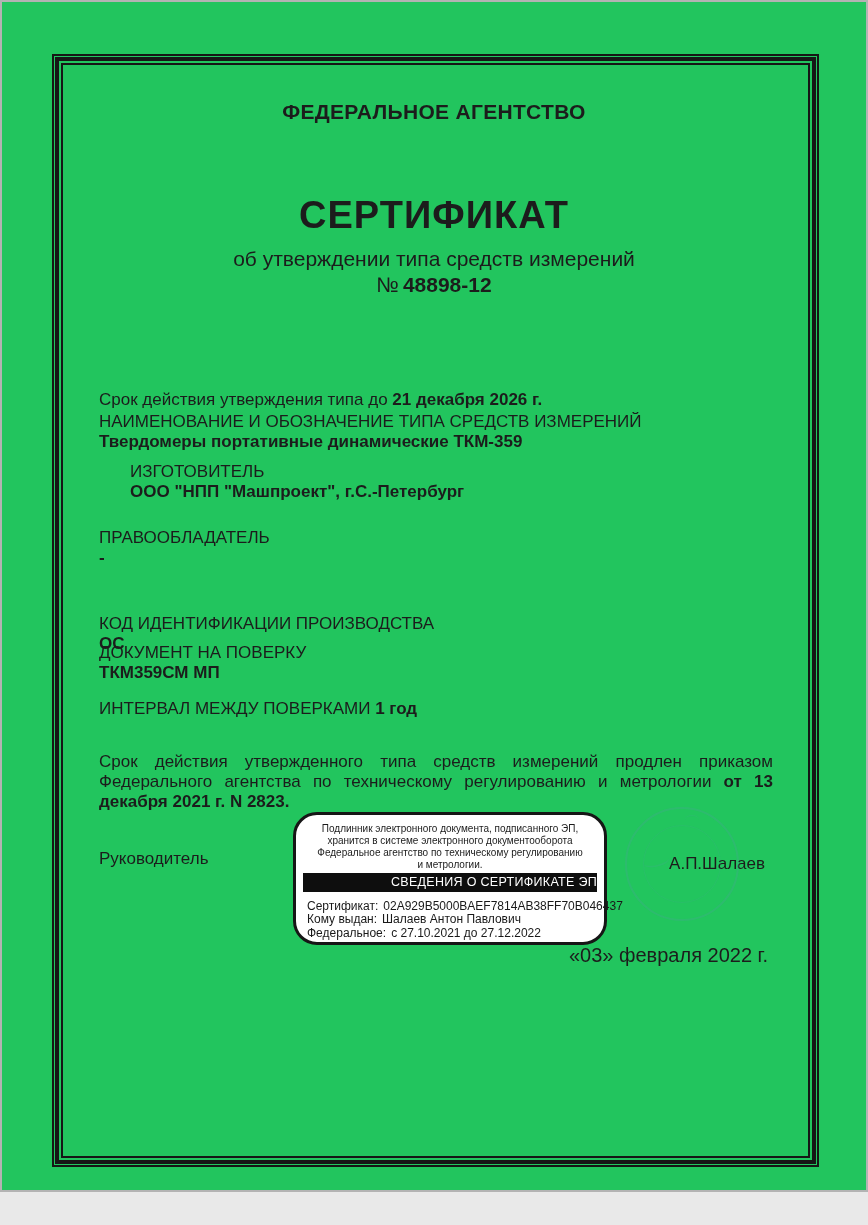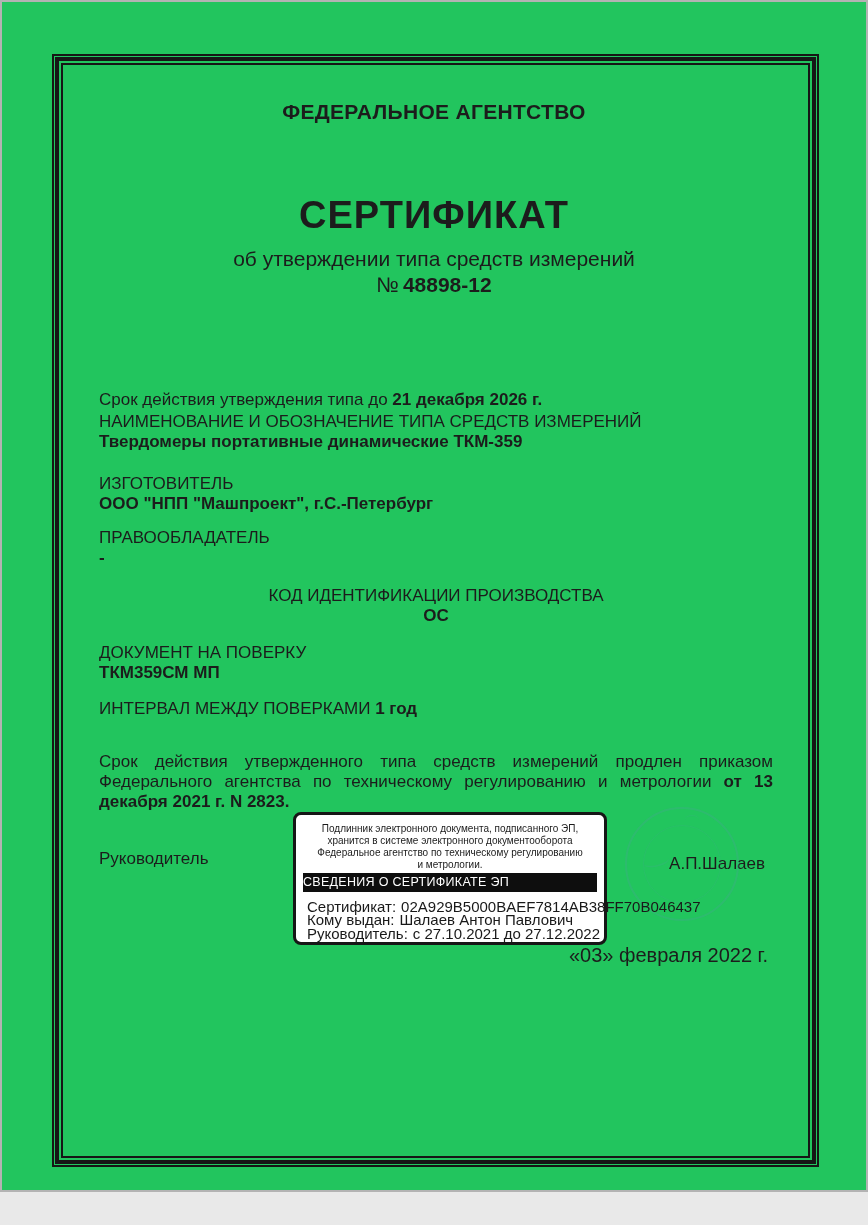--- a/index.html
+++ b/index.html
@@ -22,26 +22,26 @@
   .cert-subtitle{top:245px;font-size:21px;line-height:24px;}
   .cert-number{top:271px;font-size:21px;line-height:24px;}
   .cert-number b{margin-left:4px;}
 
   .body-text{left:97px;width:674px;font-size:17px;line-height:20px;}
   .field-value{font-weight:bold;}
   .para{text-align:justify;}
 
   .stamp-box{
     left:291px;top:810px;width:314px;height:133px;background:#fff;
-    border:3px solid #161616;border-radius:8px;box-sizing:border-box;z-index:2;
+    border:3px solid #161616;border-radius:24px;box-sizing:border-box;z-index:2;
   }
   .stamp-intro{margin:8px auto 0;width:272px;font-size:10px;line-height:12px;text-align:center;color:#1b1b1b;}
   .stamp-bar{margin:2px 7px 0;height:19px;background:#0e0e0e;color:#ffffff;
-             font-size:12.5px;line-height:19px;text-align:left;letter-spacing:.3px;}
-  .stamp-rows{margin:8px 0 0 11px;font-size:15px;line-height:13.4px;color:#191919;}
+             font-size:12.5px;line-height:19px;text-align:right;letter-spacing:.3px;}
+  .stamp-rows{margin:8px 0 0 11px;font-size:12px;line-height:13.4px;color:#191919;}
   .stamp-rows .lbl{margin-right:5px;}
 
   .sig-role{left:97px;top:847px;font-size:17px;}
   .sig-name{right:101px;top:852px;font-size:17px;}
   .sig-date{right:98px;top:942px;font-size:20px;}
 
   
   .seal{left:623px;top:805px;width:114px;height:114px;z-index:1;filter:blur(.5px);}
   .seal .c1{position:absolute;inset:0;border:2px solid rgba(72,167,149,.30);border-radius:50%;}
   .seal .c2{position:absolute;inset:18px;border:1.5px solid rgba(72,167,149,.18);border-radius:50%;}
@@ -72,31 +72,31 @@
   <div class="abs body-text" style="top:368px;margin-top:20px;">
     <span>Срок действия утверждения типа до</span>
     <span class="field-value">21 декабря 2026 г.</span>
   </div>
 
   <div class="abs body-text" style="top:410px;">
     <div>НАИМЕНОВАНИЕ И ОБОЗНАЧЕНИЕ ТИПА СРЕДСТВ ИЗМЕРЕНИЙ</div>
     <div class="field-value">Твердомеры портативные динамические ТКМ-359</div>
   </div>
 
-  <div class="abs body-text" style="top:472px;">
+  <div class="abs body-text" style="top:460px;margin-left:31px;">
     <div>ИЗГОТОВИТЕЛЬ</div>
     <div class="field-value">ООО "НПП "Машпроект", г.С.-Петербург</div>
   </div>
 
   <div class="abs body-text" style="top:526px;">
     <div>ПРАВООБЛАДАТЕЛЬ</div>
     <div class="field-value">-</div>
   </div>
 
-  <div class="abs body-text" style="top:584px;text-align:center;">
+  <div class="abs body-text" style="top:612px;">
     <div>КОД ИДЕНТИФИКАЦИИ ПРОИЗВОДСТВА</div>
     <div class="field-value">ОС</div>
   </div>
 
   <div class="abs body-text" style="top:641px;">
     <div>ДОКУМЕНТ НА ПОВЕРКУ</div>
     <div class="field-value">ТКМ359СМ МП</div>
   </div>
 
   <div class="abs body-text" style="top:697px;">
@@ -115,21 +115,21 @@
     <div class="fleck1"></div>
     <div class="fleck2"></div>
   </div>
 
   <div class="abs stamp-box">
     <div class="stamp-intro">Подлинник электронного документа, подписанного ЭП, хранится в системе электронного документооборота Федеральное агентство по техническому регулированию и метрологии.</div>
     <div class="stamp-bar">СВЕДЕНИЯ О СЕРТИФИКАТЕ ЭП</div>
     <div class="stamp-rows">
       <div><span class="lbl">Сертификат:</span><span>02A929B5000BAEF7814AB38FF70B046437</span></div>
       <div><span class="lbl">Кому выдан:</span><span>Шалаев Антон Павлович</span></div>
-      <div><span class="lbl">Руководитель:</span><span>с 27.10.2021 до 27.12.2022</span></div>
+      <div><span class="lbl">Федеральное:</span><span>с 27.10.2021 до 27.12.2022</span></div>
     </div>
   </div>
 
   <div class="abs sig-role">Руководитель</div>
   <div class="abs sig-name">А.П.Шалаев</div>
   <div class="abs sig-date">«03» февраля 2022 г.</div>
 
 </div>
 
 </body></html>

